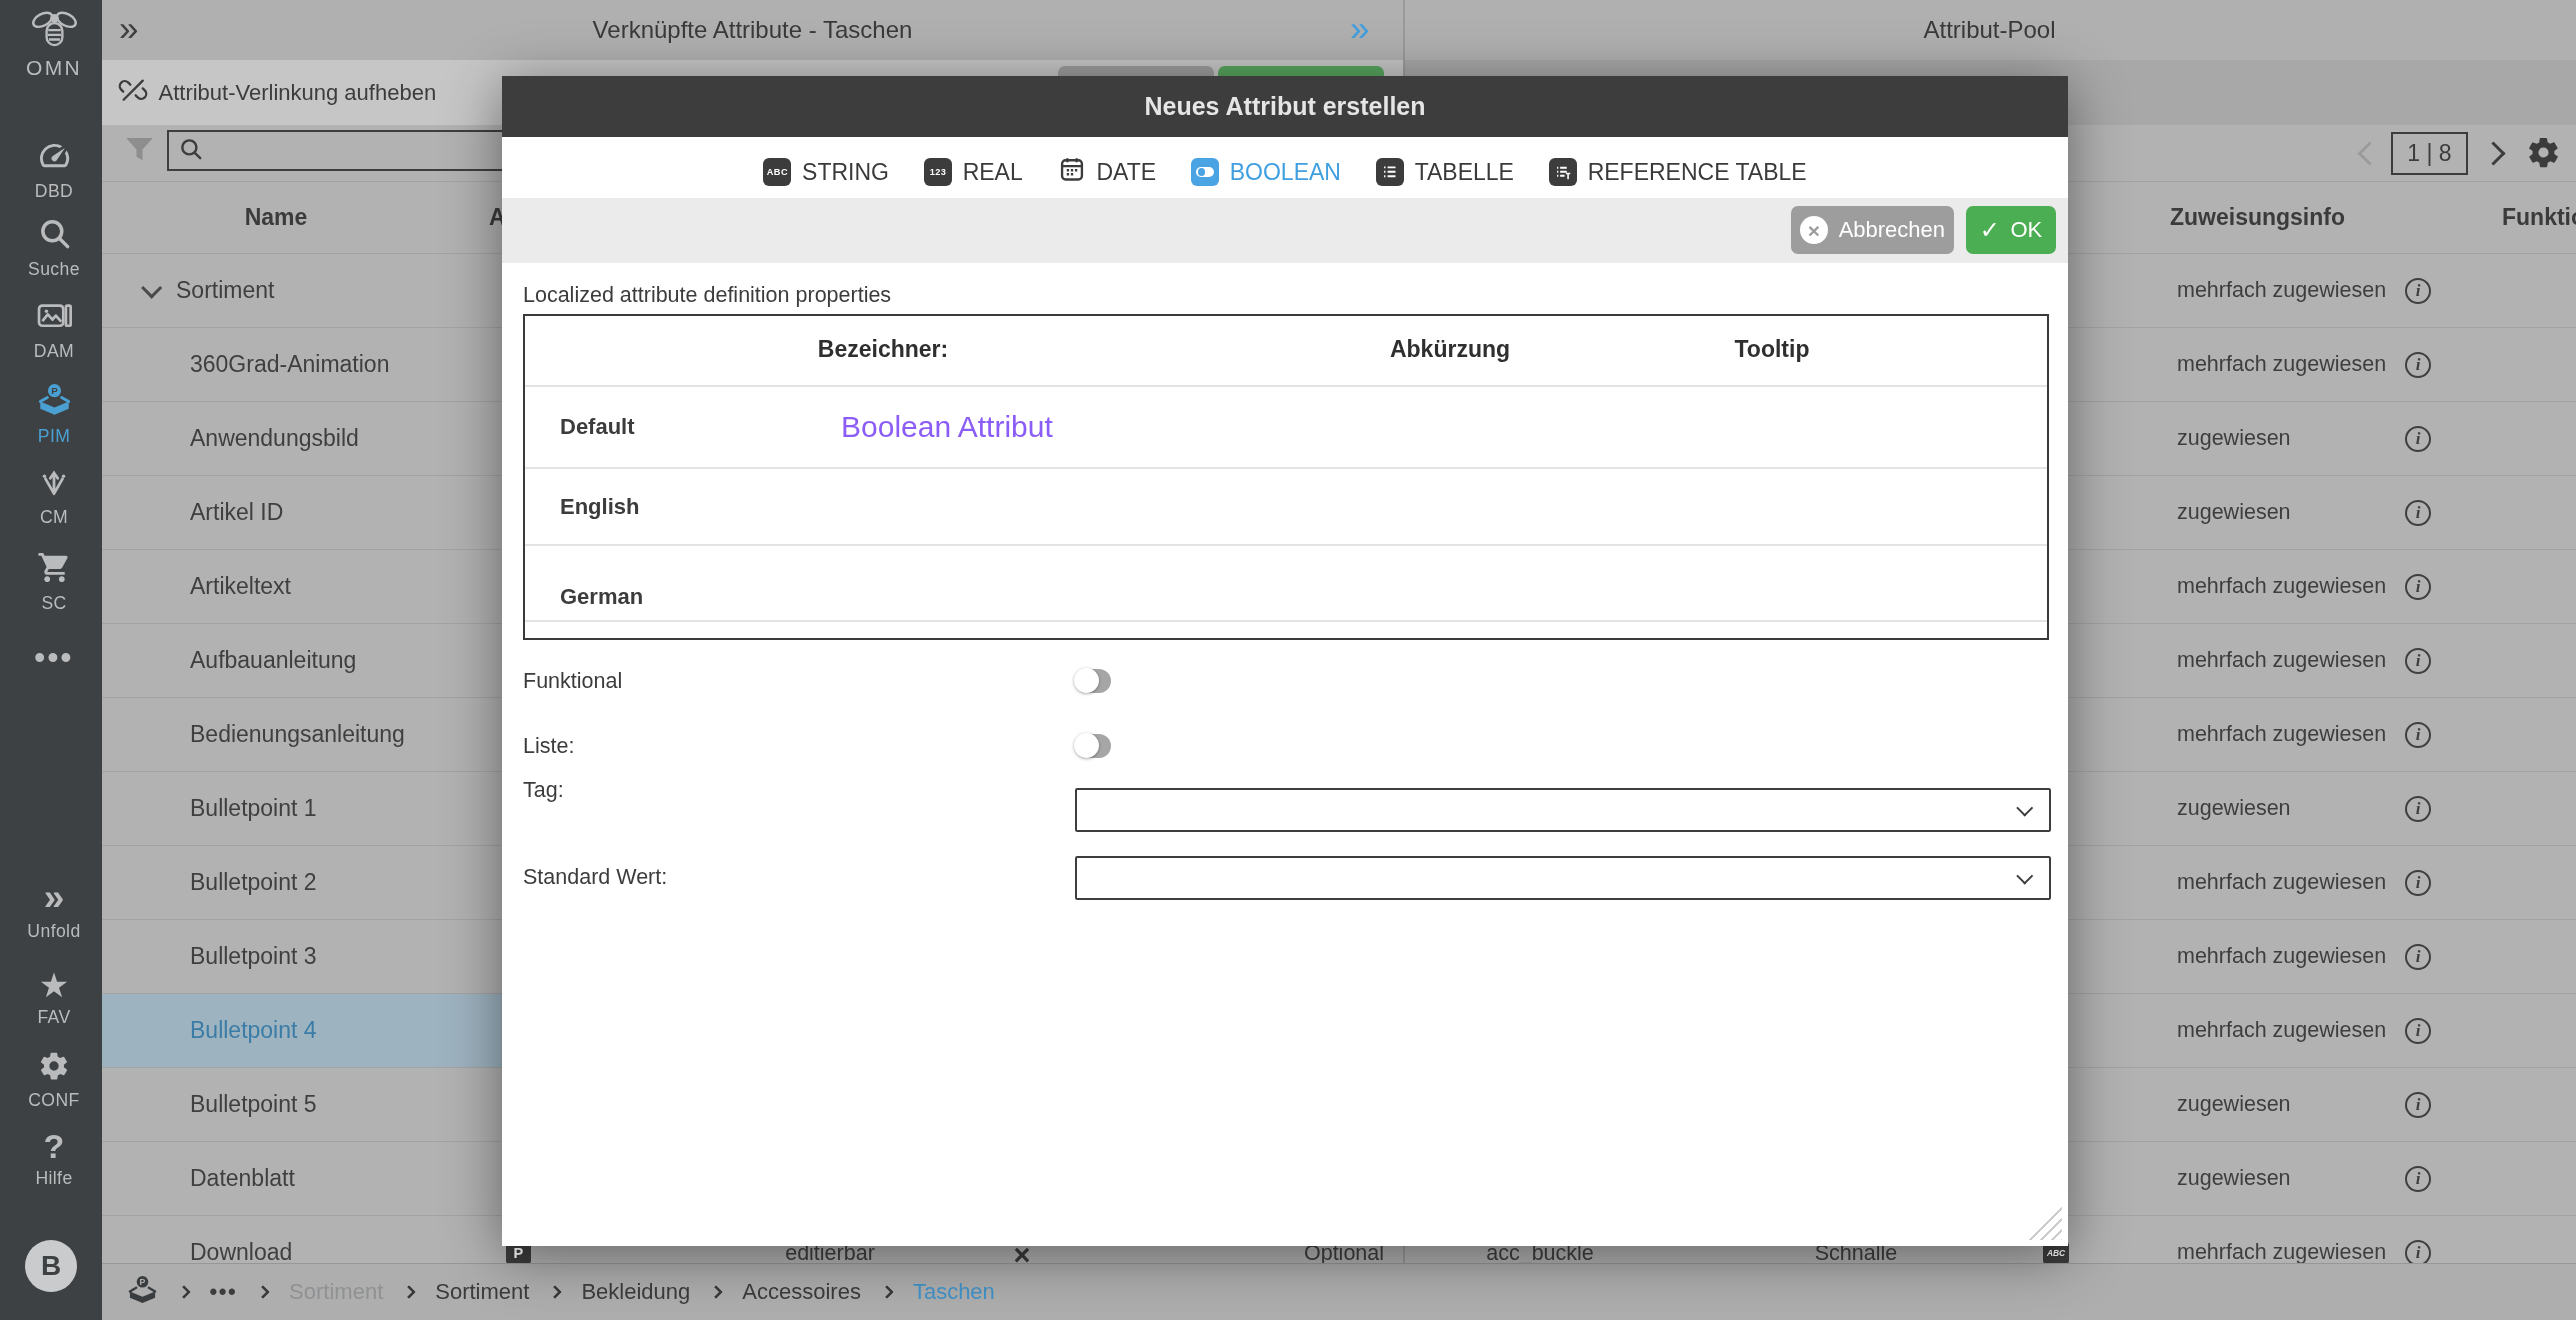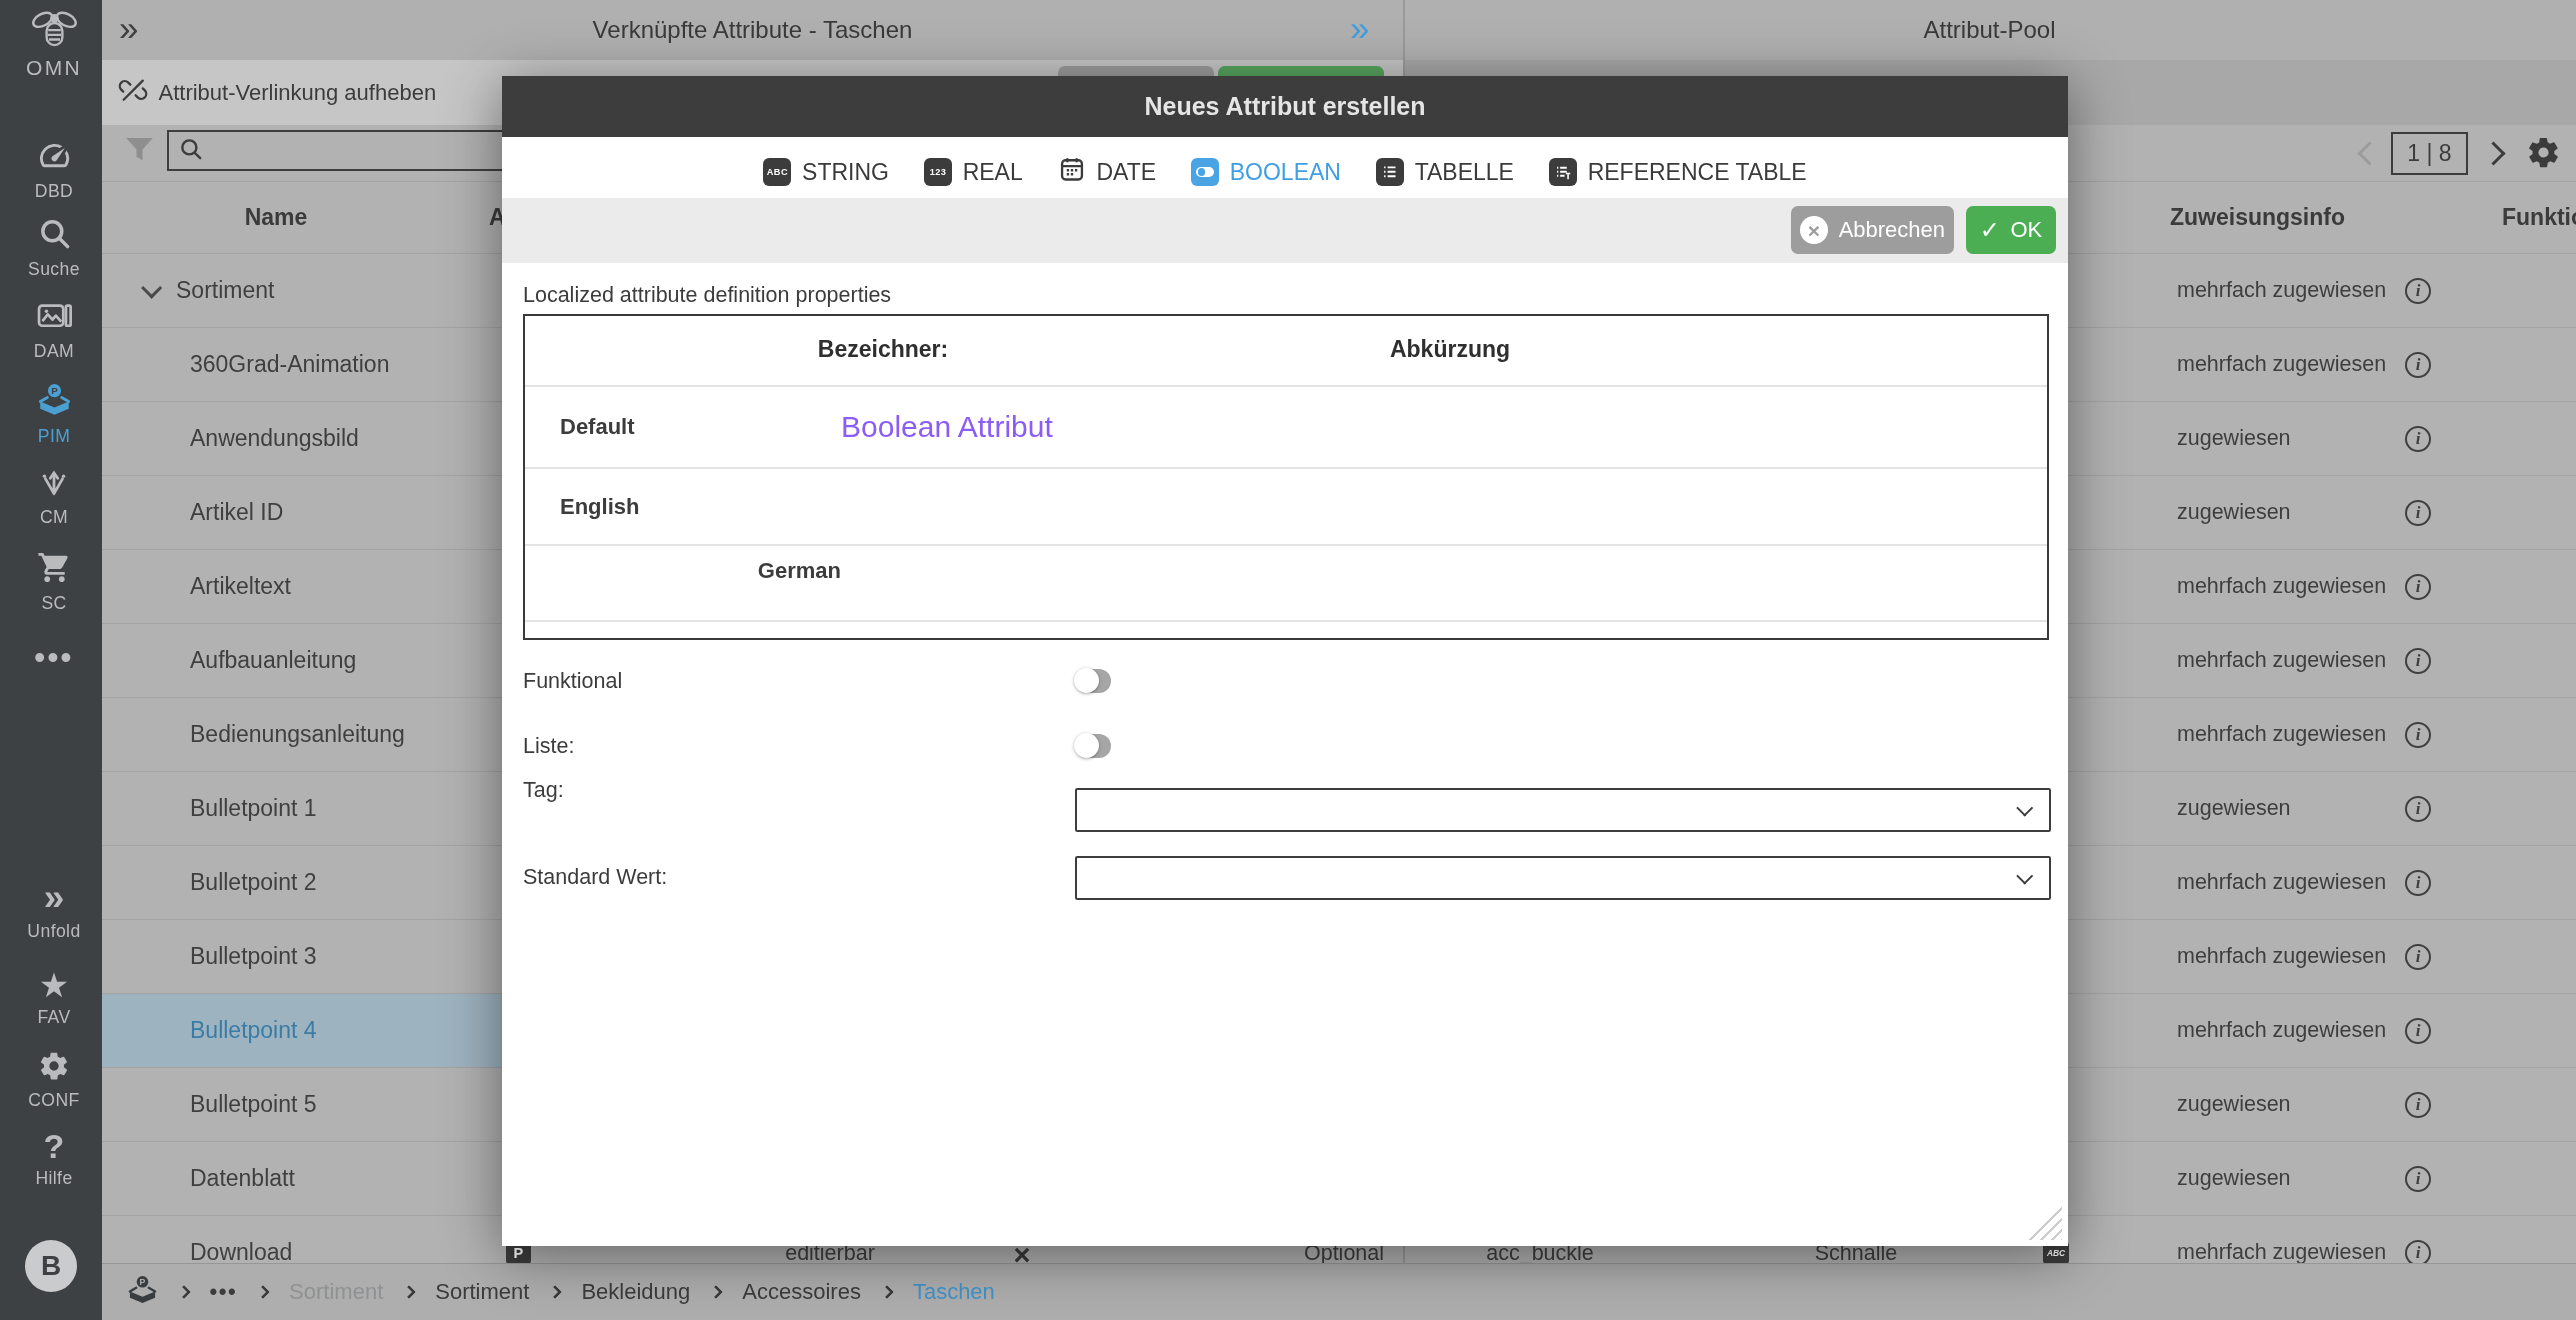--- a/index.html
+++ b/index.html
@@ -431,33 +431,34 @@
     </div>
     <div class="btn" id="btnOk">
       <span class="okcheck">✓</span>
       <span>OK</span>
     </div>
 
     <div id="sectitle">Localized attribute definition properties</div>
     <div id="locbox">
       <span class="loch" id="lochBez">Bezeichner:</span>
       <span class="loch" id="lochAbk">Abkürzung</span>
+      <span class="loch" id="lochTip">Tooltip</span>
     <div class="locsep" style="top: 69px;"></div>
         <div class="locsep" style="top: 151px;"></div>
         <div class="locsep" style="top: 228px;"></div>
         <div class="locsep" style="top: 304px;"></div>
         <div class="locrow" style="top: 71px; height: 80px;">
           <span class="loclang">Default</span>
           <span class="locval">Boolean Attribut</span>
         </div>
         <div class="locrow" style="top: 153px; height: 75px;">
           <span class="loclang">English</span>
           <span class="locval"></span>
         </div>
-        <div class="locrow" style="top: 218px; height: 74px; text-align: right;">
+        <div class="locrow" style="top: 244px; height: 74px;">
           <span class="loclang">German</span>
           <span class="locval"></span>
         </div>
       </div>
 
     <div id="fields">
         <span class="flabel" style="top: 591px;">Funktional</span>
         <div class="toggle" style="top: 593px;">
           <span class="knob"></span>
         </div>

